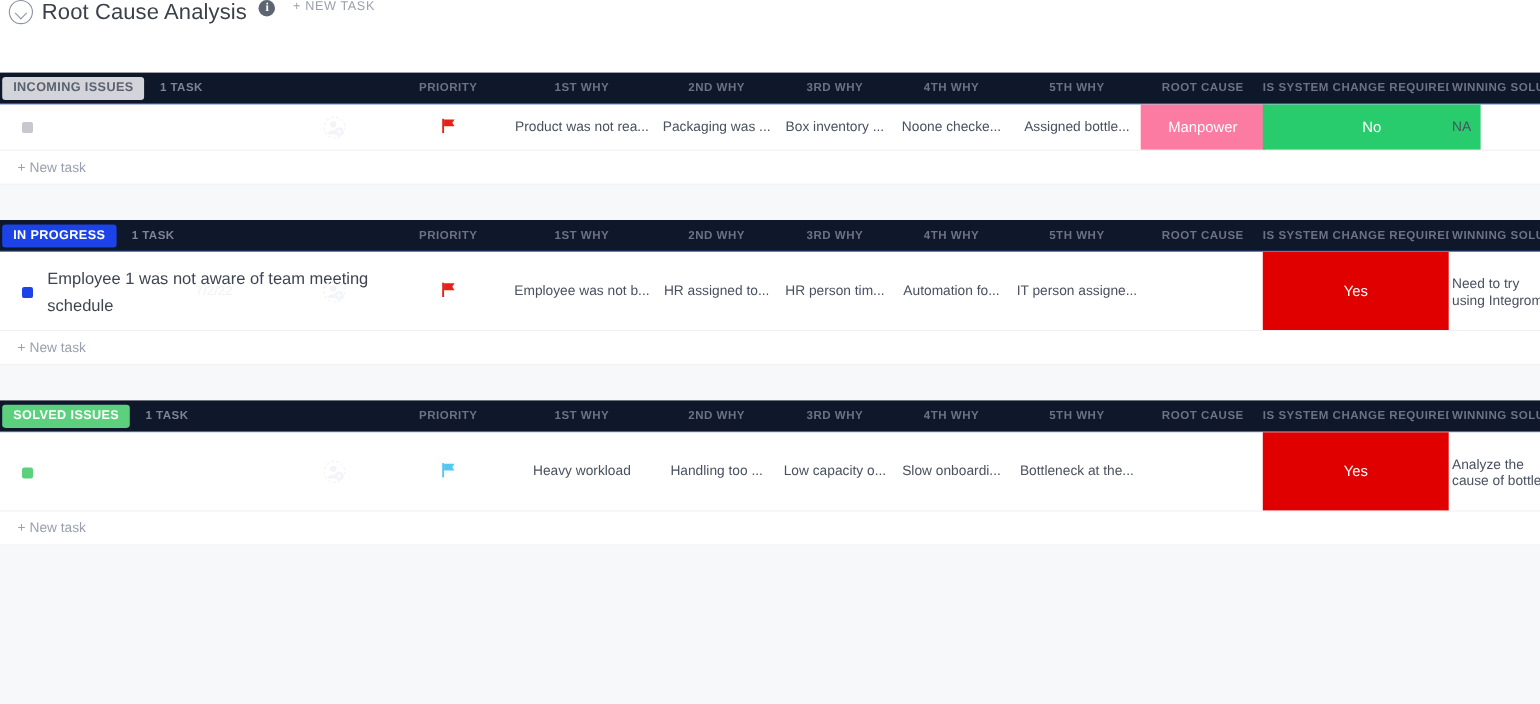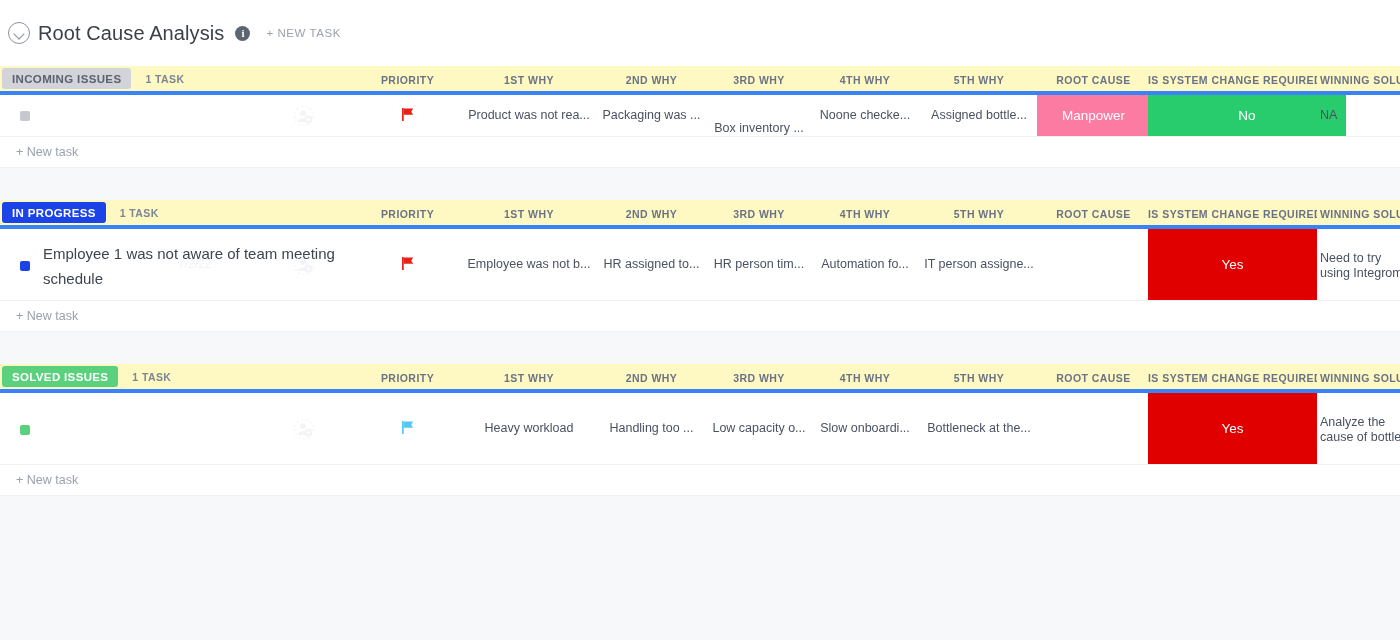--- a/index.html
+++ b/index.html
@@ -13,21 +13,21 @@
     position: relative;
     width: 1400px; height: 640px;
     background: #fbfbfc;
   }
 
   
   .header {
     position: absolute; top: 0; left: 0;
     width: 1400px; height: 66px;
     background: #ffffff;
-    display: flex; align-items: center;
+    display: flex; align-items: flex-start;
     padding-left: 8px;
   }
   .collapse-icon {
     width: 22px; height: 22px;
     flex: 0 0 22px;
     border: 1.6px solid #8d93a1;
     border-radius: 50%;
     position: relative;
     margin-right: 8px;
   }
@@ -75,22 +75,22 @@
     background: #f7f8fa;
   }
 
   .group { width: 1400px; background: #ffffff; }
   .group-gap { height: 32px; background: #f7f8fa; }
 
   
   .group-header {
     position: relative;
     height: 29px;
-    background: #fef9c3;
-    border-bottom: 4px solid #3b82f6;
+    background: #0f172a;
+    border-bottom: 1px solid #3b82f6;
     display: flex; align-items: center;
   }
   .status-badge {
     margin-left: 2px;
     height: 21px;
     display: inline-flex; align-items: center;
     padding: 0 10px;
     border-radius: 3px;
     font-size: 11.5px;
     font-weight: bold;
@@ -227,21 +227,21 @@
               <rect x="13.2" y="14" width="4.4" height="1.2" fill="#fdfdfe"></rect>
             </svg></div>
           <div class="cell" style="left: 330px; width: 155px; top: 11px; display: flex; justify-content: center;">
             <svg class="flag" width="17" height="17" viewBox="0 0 17 17">
               <rect x="3" y="2" width="1.7" height="13" fill="#e8201a"></rect>
               <path d="M4.7 2.6 L14.2 2.6 L12.2 5.7 L14.2 8.8 L4.7 8.8 Z" fill="#e8201a"></path>
             </svg>
           </div>
           <div class="cell" style="left: 455px; width: 148px; top: 13px;">Product was not rea...</div>
           <div class="cell" style="left: 585px; width: 133px; top: 13px;">Packaging was ...</div>
-          <div class="cell" style="left: 700px; width: 118px; top: 26px;">Box inventory ...</div>
+          <div class="cell" style="left: 700px; width: 118px; top: 13px;">Box inventory ...</div>
           <div class="cell" style="left: 806px; width: 118px; top: 13px;">Noone checke...</div>
           <div class="cell" style="left: 920px; width: 118px; top: 13px;">Assigned bottle...</div>
           <div class="tag-cell" style="left: 1037px; width: 113px; height: 41px; background: rgb(251, 123, 162);">Manpower</div>
           <div class="tag-cell" style="left: 1148px; width: 198px; height: 41px; background: rgb(40, 204, 109);">No</div>
           <div class="cell cell-wrap" style="left: 1320px; width: 90px; top: 13px;">NA</div>
         </div>
         <div class="new-task-row">
           <span>+ New task</span>
         </div>
       </div>

